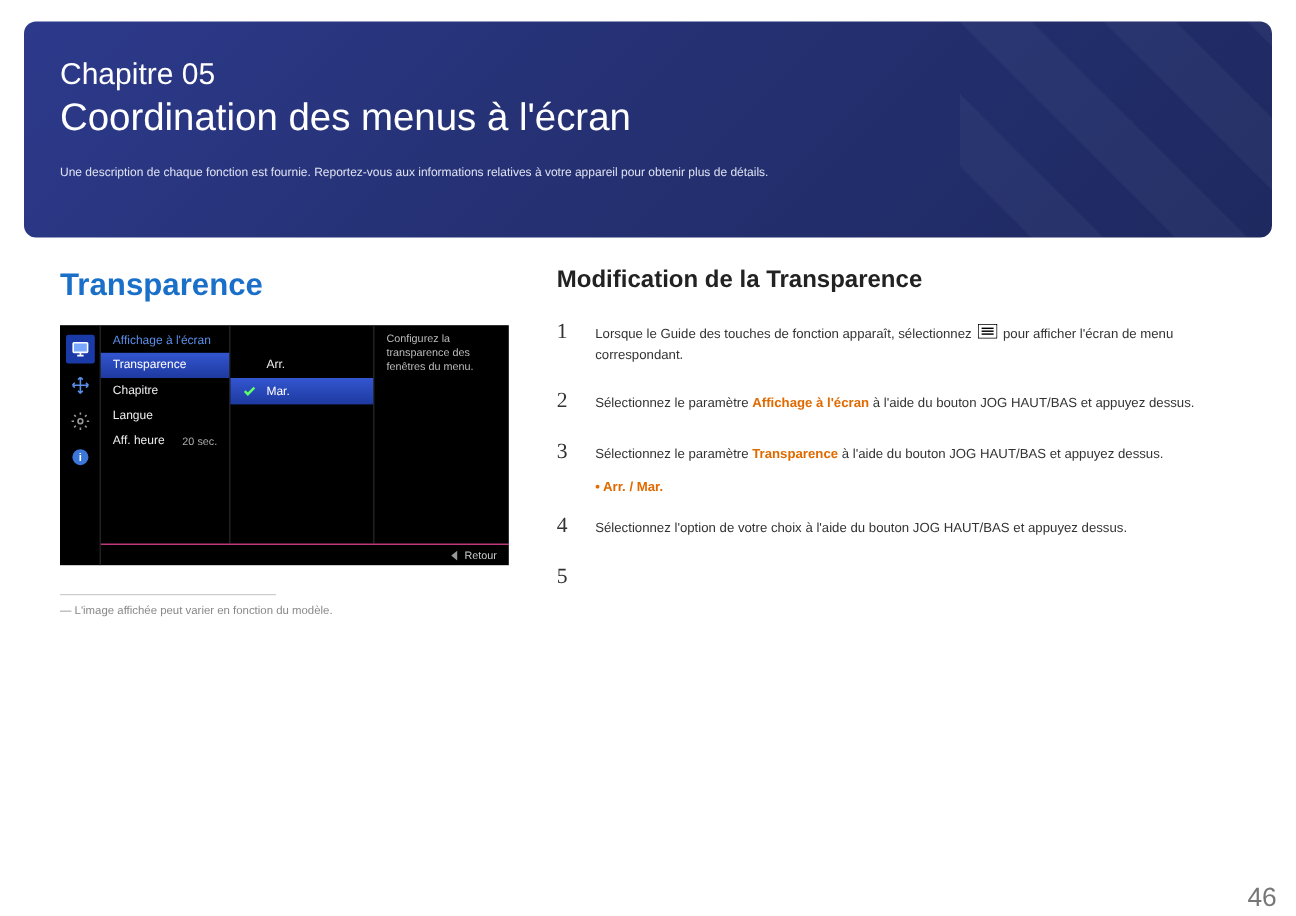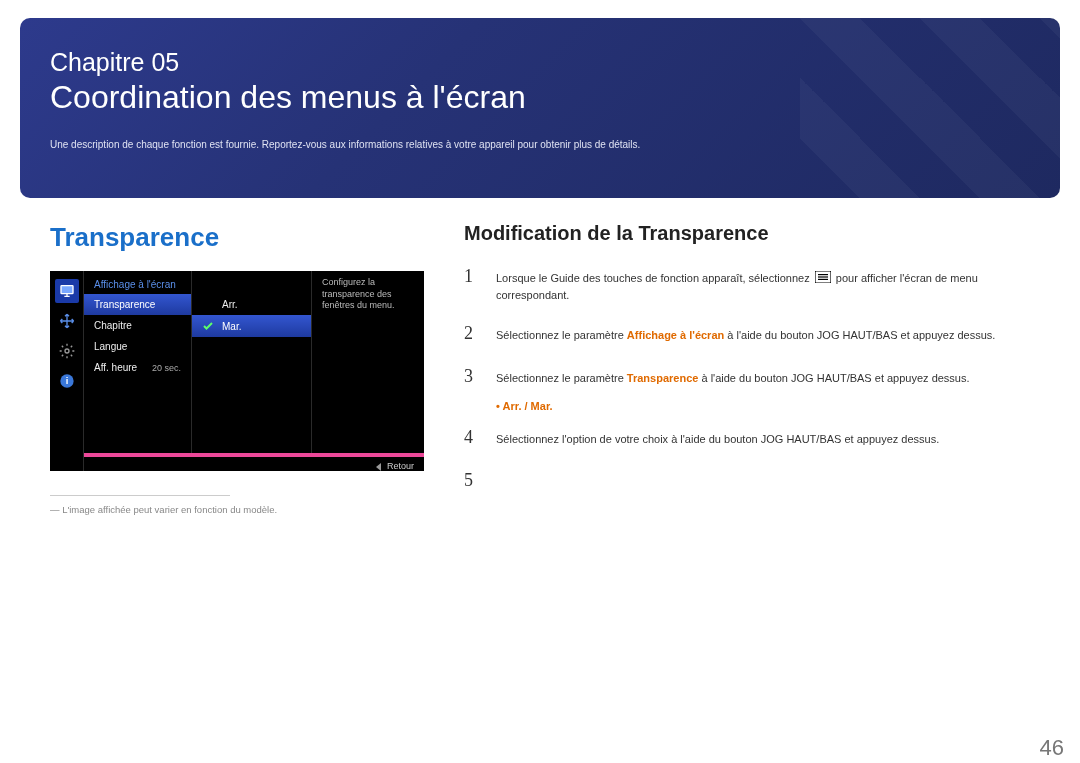--- a/index.html
+++ b/index.html
@@ -136,26 +136,26 @@
     width: 12px; height: 12px;
     align-items: center; justify-content: center;
     margin-right: 4px;
   }
   .osd-footer {
     position: absolute;
     left: 34px; right: 0; bottom: 0;
     height: 18px;
     display: flex;
     justify-content: flex-end;
-    align-items: flex-end;
+    align-items: center;
     gap: 6px;
     padding-right: 10px;
     font-size: 9px;
     color: #ccc;
-    border-top: 4px solid #ec4899;
+    border-top: 1px solid #ec4899;
   }
   .osd-footer .tri {
     width: 0; height: 0;
     border-top: 4px solid transparent;
     border-bottom: 4px solid transparent;
     border-right: 5px solid #999;
   }
   .footnote-line {
     width: 180px;
     height: 1px;

